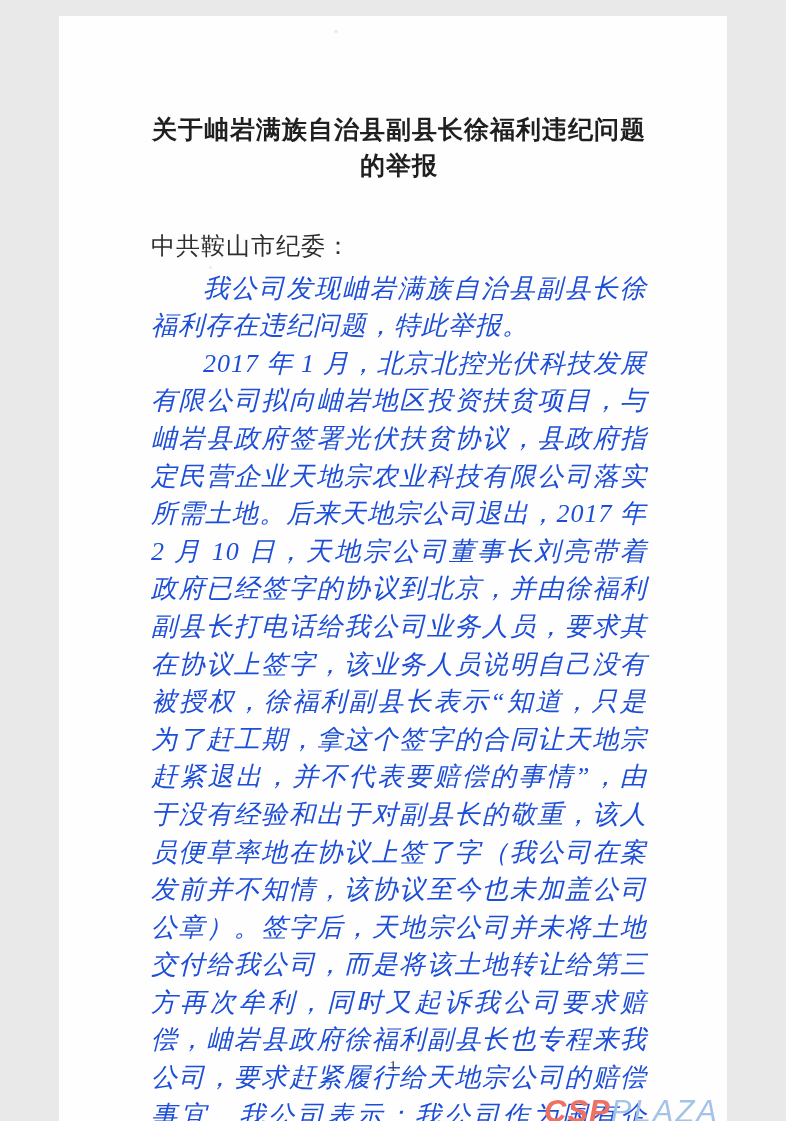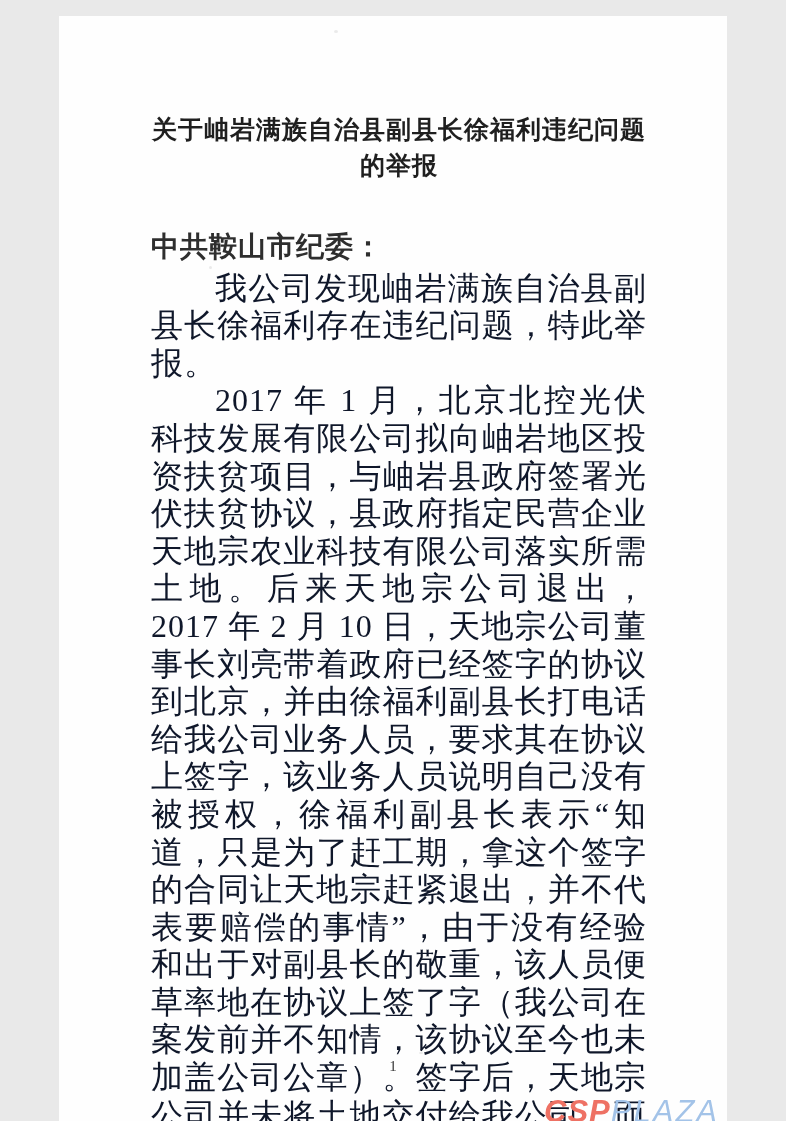--- a/index.html
+++ b/index.html
@@ -19,34 +19,34 @@
   .doc-title{
     margin:0 0 44px 0;
     font-size:25px;
     font-weight:700;
     letter-spacing:1px;
     text-align:center;
     color:#1f1f1f;
     line-height:36px;
   }
   .salutation{
-    font-size:28px;
+    font-size:24px;
     letter-spacing:1px;
     line-height:37.6px;
     margin:0 0 4px 0;
-    font-weight:bold;
   }
   .body-para{
     margin:0;
     text-indent:2em;
-    font-size:32px;
+    font-size:26px;
     letter-spacing:1px;
     line-height:37.6px;
     text-align:justify;
-    color:#0f172a;
+    color:#1d4ed8;
+    font-style:italic;
   }
   .page-number{
     position:absolute;
     left:0;right:0;
     top:1042px;
     text-align:center;
     font-size:15px;
     color:#3a3a3a;
     font-family:"Liberation Serif","DejaVu Serif",serif;
   }

